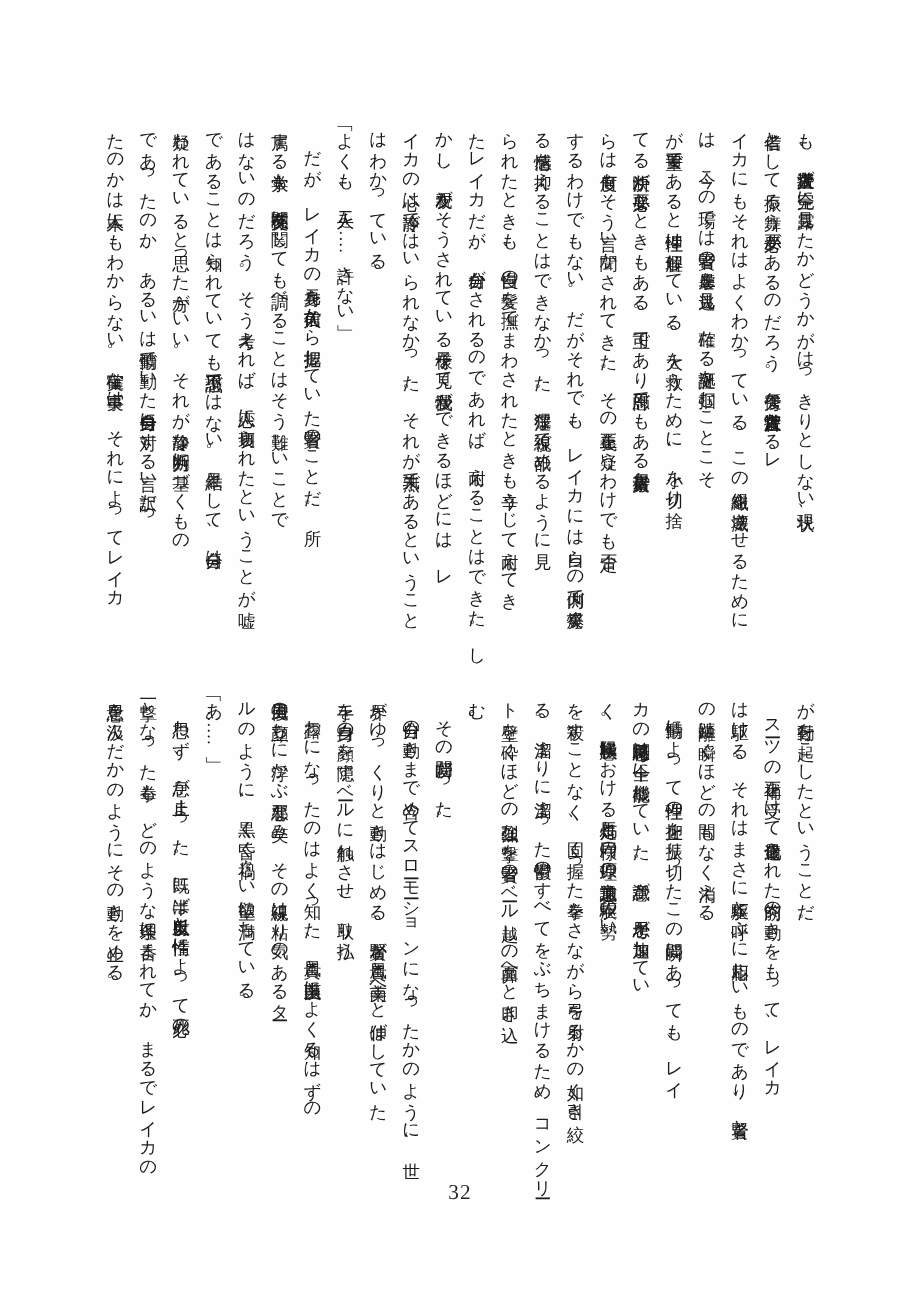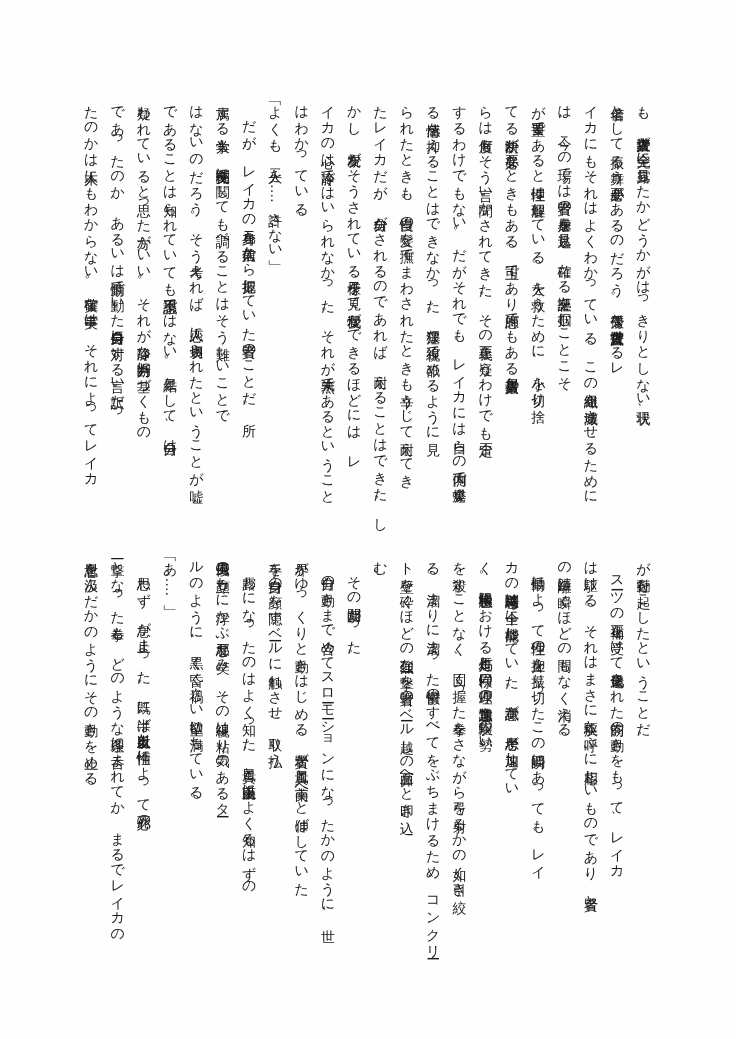--- a/index.html
+++ b/index.html
@@ -51,14 +51,15 @@
 </style>
 </head>
 <body>
 
 <div class="page">
 
   <div class="text-block top"><p>も、潜入捜査が完全に露見したかどうかがはっきりとしない現状、</p><p>信者として振る舞う必要があるのだろう。優秀な潜入捜査官たるレ</p><p>イカにもそれはよくわかっている。この組織を壊滅させるために</p><p>は、今この場では賢者の暴虐を見逃し、確たる証拠を掴むことこそ</p><p>が重要であると理性は理解している。大を救うために、小を切り捨</p><p>てる決断が必要なときもある。上司であり恩師でもある巌居景貴か</p><p>らは何度もそう言い聞かされてきた。その正義を疑うわけでも否定</p><p>するわけでもない。だがそれでも、レイカには自らの内側で爆発す</p><p>る感情を抑えることはできなかった。淫猥な視線で舐めるように見</p><p>られたときも、自慢の髪を撫でまわされたときも辛うじて耐えてき</p><p>たレイカだが、自分がされるのであれば、耐えることはできた。し</p><p>かし、親友がそうされている様子を見て我慢ができるほどには、レ</p><p>イカの心は冷静ではいられなかった。それが未熟であるということ</p><p>はわかっている。</p><p>「よくも、二人を……許さない」</p><p>　だが、レイカの身元を入信前から把握していた賢者のことだ。所</p><p>属する大学も、交友関係に関しても調べることはそう難しいことで</p><p>はないのだろう。そう考えれば、恋人に裏切られたということが嘘</p><p>であることは知られていても不思議ではない。結果として、自分は</p><p>疑われていると思った方がいい。それが冷静な判断力に基づくもの</p><p>であったのか、あるいは情動で動いた自分自身に対する言い訳だっ</p><p>たのかは本人にもわからない。確実な事実は、それによってレイカ</p></div>
 
   <div class="text-block bottom"><p>が行動を起こしたということだ。</p><p>　スーツの補正を受けて最適化された筋肉の動きをもって、レイカ</p><p>は駆ける。それはまさに疾駆と呼ぶに相応しいものであり、賢者と</p><p>の距離は瞬くほどの間もなく消える。</p><p>　情動によって理性の抑止を振り切ったこの瞬間にあっても、レイ</p><p>カの格闘思考は十全に機能していた。意識が、思考が加速してい</p><p>く。極限状態における走馬灯と同様の原理の意識加速。疾駆の勢い</p><p>を殺すことなく、固く握った拳をさながら弓を射るかの如く引き絞</p><p>る。溜まりに溜まった鬱憤のすべてをぶちまけるため、コンクリー</p><p>ト壁を砕くほどの強烈な一撃を賢者のベール越しの鼻面へと叩き込</p><p>む。</p><p>　その瞬間だった。</p><p>　自分の動きまで含めてスローモーションになったかのように、世</p><p>界がゆっくりと動きはじめる。賢者が風貴と美南へと伸ばしていた</p><p>手を自身の顔を隠すベールに触れさせ、取り払う。</p><p>　露わになったのはよく知った、風貴と美南以上によく知るはずの</p><p>優男風の顔立ちに浮かぶ邪悪な笑み。その視線は粘り気のあるター</p><p>ルのように、黒く昏く禍々しい欲望に満ちている。</p><p>「あ……」</p><p>　思わず、息が止まった。既に半ば以上反射と惰性によって必死の</p><p>一撃となった拳も、どのような条理に呑まれてか、まるでレイカの</p><p>意思を汲んだかのようにその動きを止める。</p></div>
 
+  <div class="page-number">32</div>
 
 </div>
 
 </body></html>

